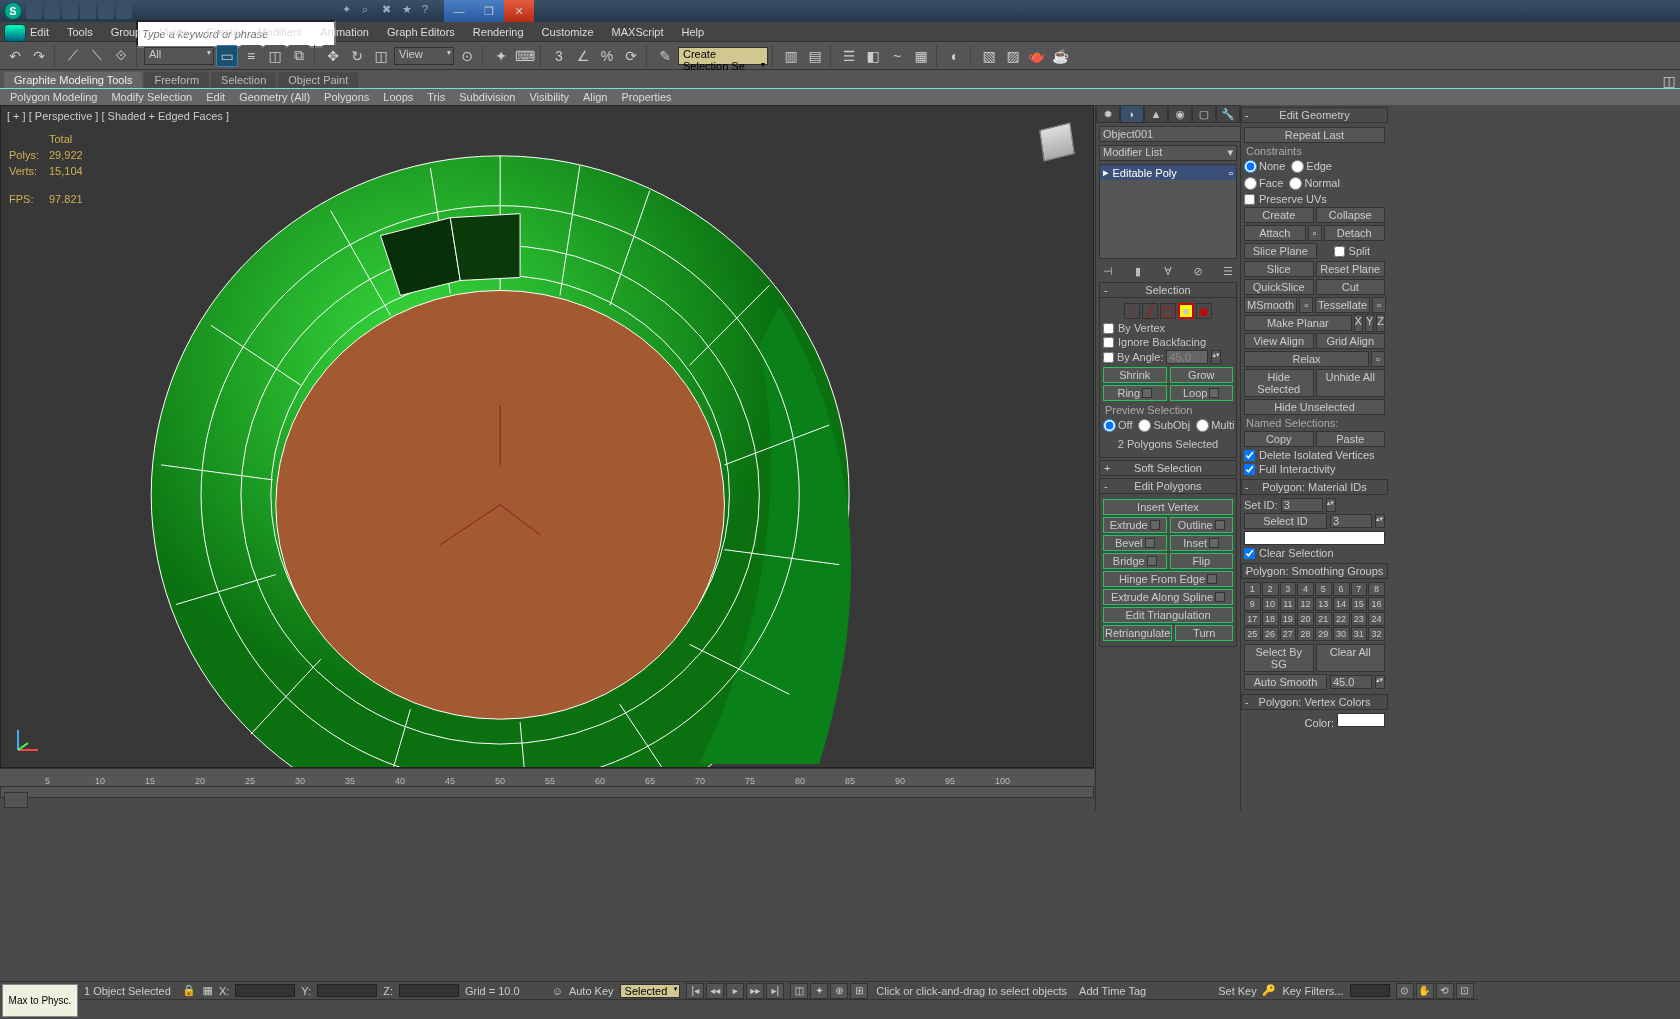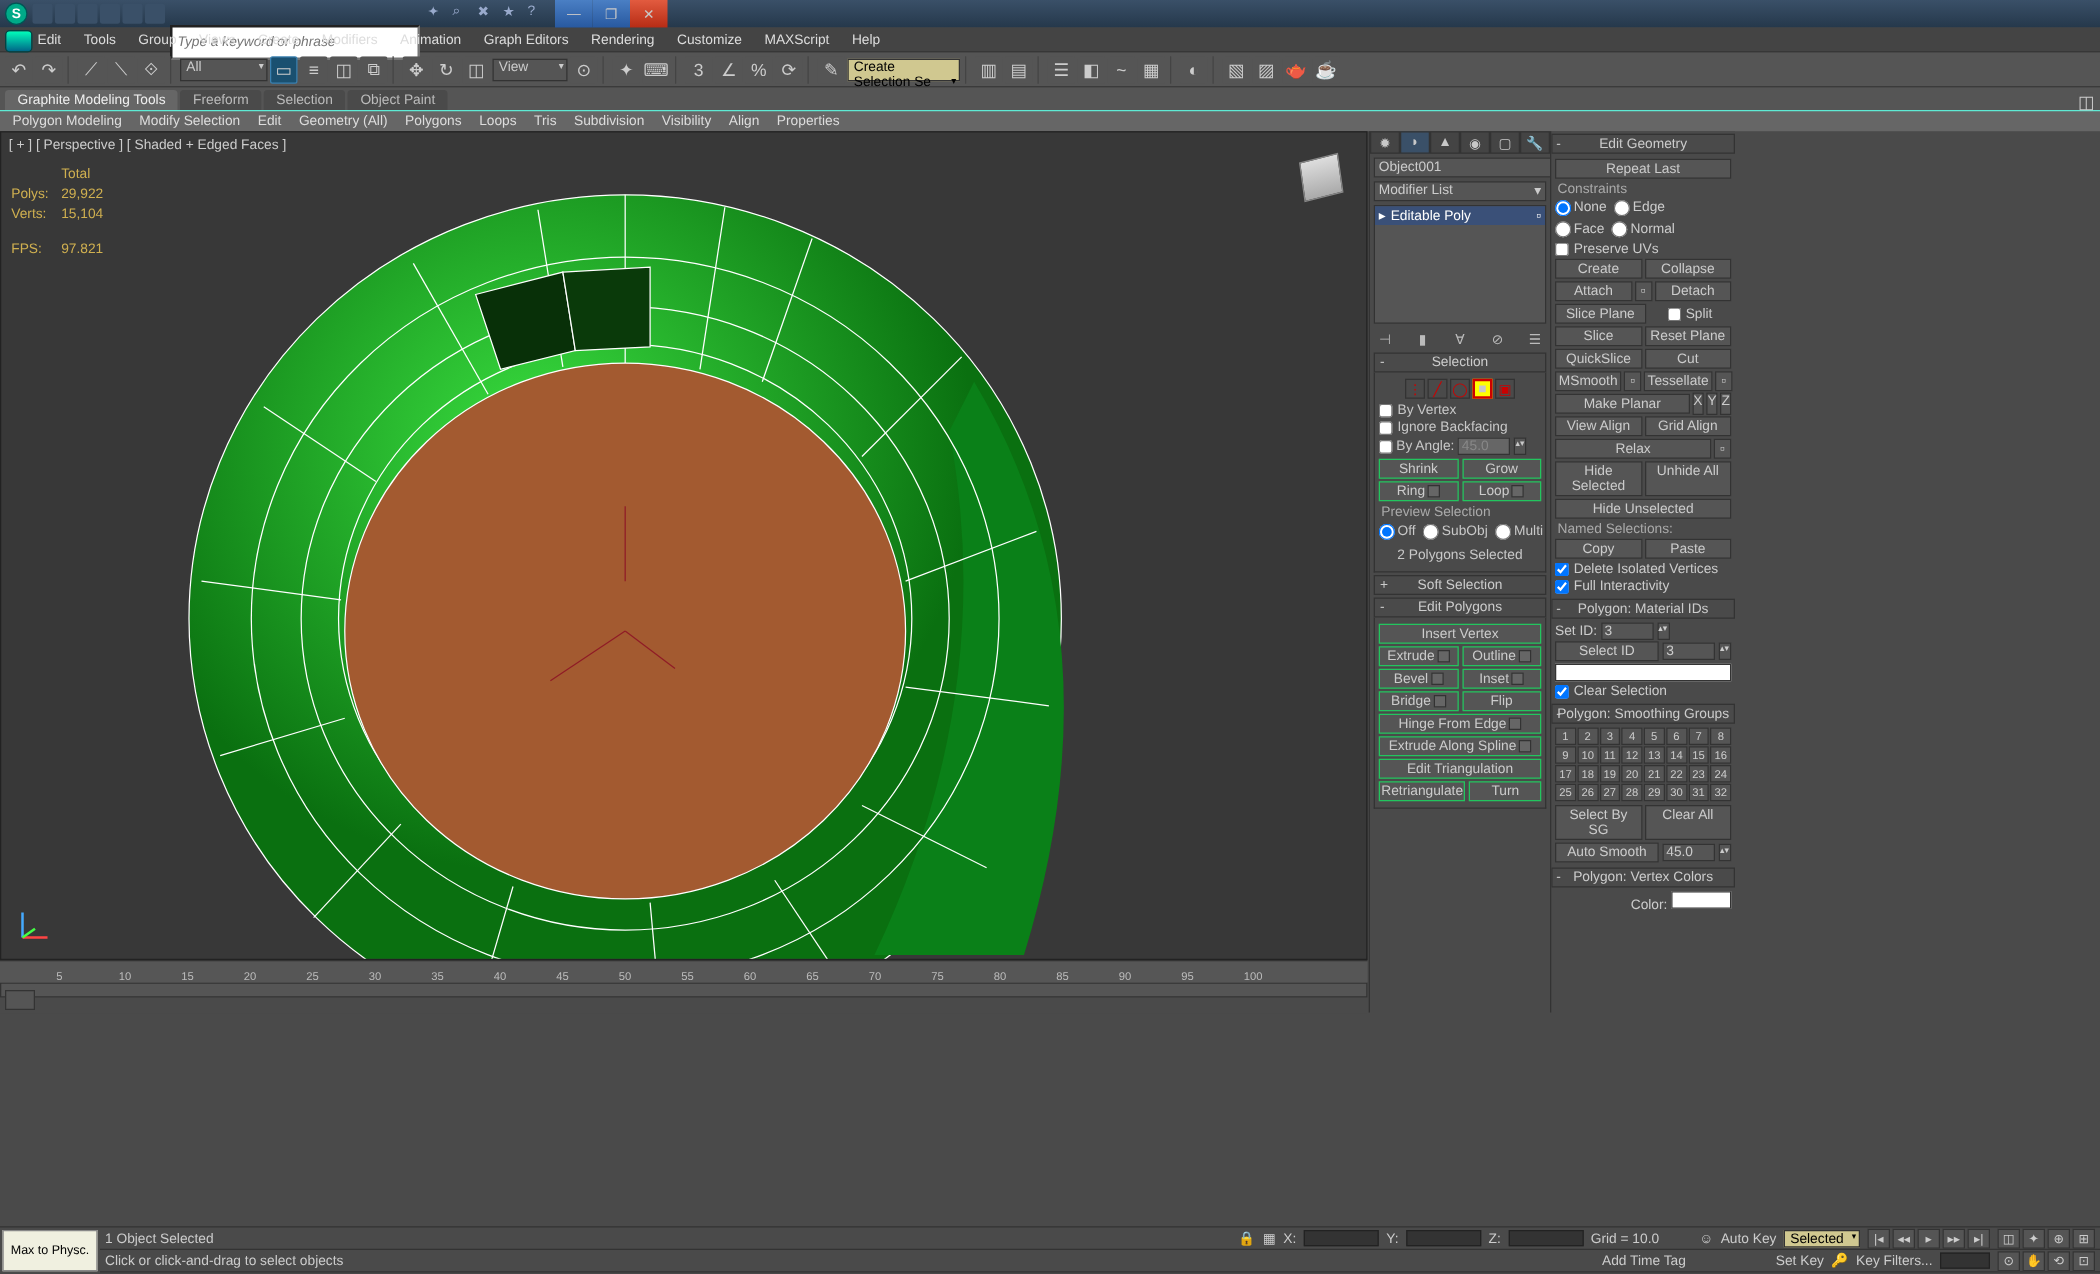--- a/index.html
+++ b/index.html
@@ -100,21 +100,21 @@
 .fineprint { color:#aaa; padding:1px 2px; }
 .sgrid { display:grid; grid-template-columns:repeat(8,1fr); gap:1px; }
 .sgrid span { background:#555; border:1px solid #333; text-align:center; font-size:9px; padding:1px 0; }
 .xyz { display:flex; gap:2px; }
 .xyz span { flex:1; background:#555; border:1px solid #333; text-align:center; }
 .colbox { width:48px; height:14px; background:#fff; border:1px solid #333; display:inline-block; }
 
 
 .status { position:absolute; left:0; bottom:0; width:1680px; height:38px; background:#4a4a4a; border-top:1px solid #333; display:flex; }
 .stl { width:76px; background:#f0f0e0; color:#000; border:1px solid #888; margin:2px; display:flex; align-items:center; justify-content:center; font-size:10px; }
-.stmid { flex:1; display:flex; flex-direction:column; }
+.stmid { flex:1; display:flex; flex-direction:row; }
 .strow { height:18px; display:flex; align-items:center; gap:6px; padding:0 4px; border-bottom:1px solid #333; }
 .strow .lbl { color:#ccc; }
 .stinput { width:60px; background:#333; border:1px solid #222; color:#888; padding:0 2px; height:13px; }
 .stbtns { display:flex; gap:2px; }
 .stbtn { width:18px; height:16px; background:#555; border:1px solid #333; display:flex; align-items:center; justify-content:center; font-size:10px; color:#ccc; }
 .keydd { background:#d0c890; color:#000; border:1px solid #333; padding:0 12px 0 4px; height:14px; position:relative; }
 .keydd::after{content:"▾"; position:absolute; right:2px; font-size:7px;}
 
 
 .blicons { position:absolute; left:4px; top:792px; display:flex; flex-direction:column; gap:2px; }

